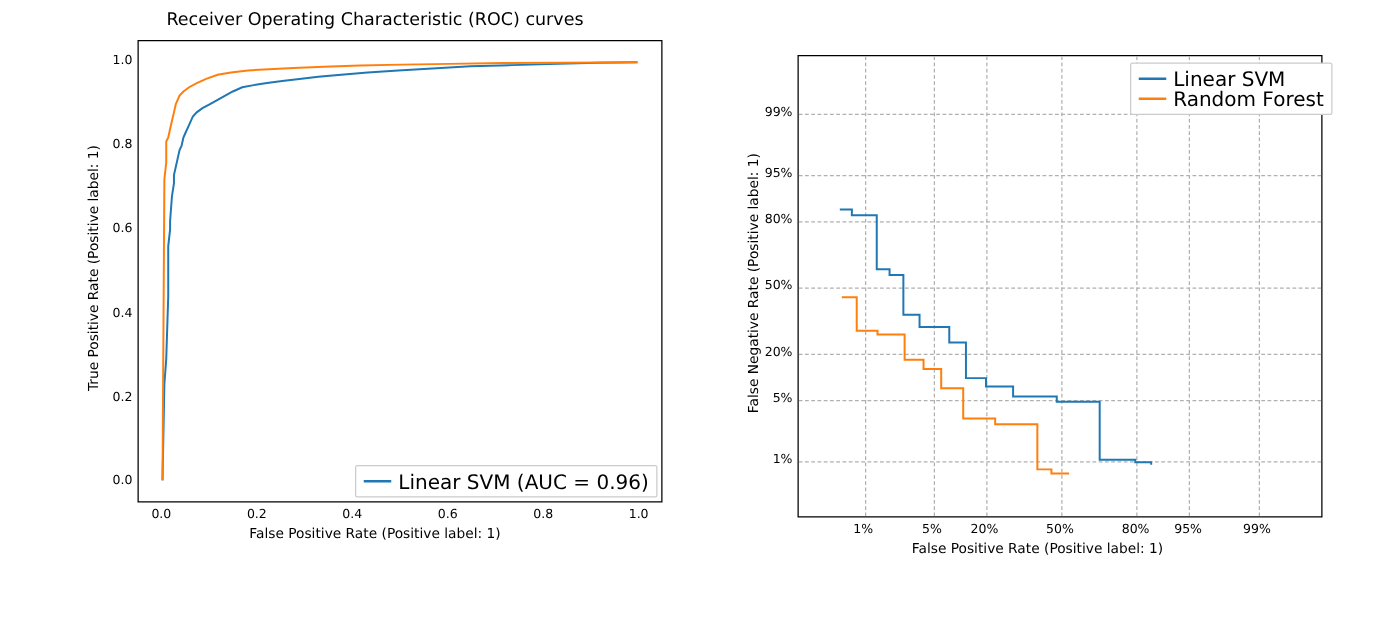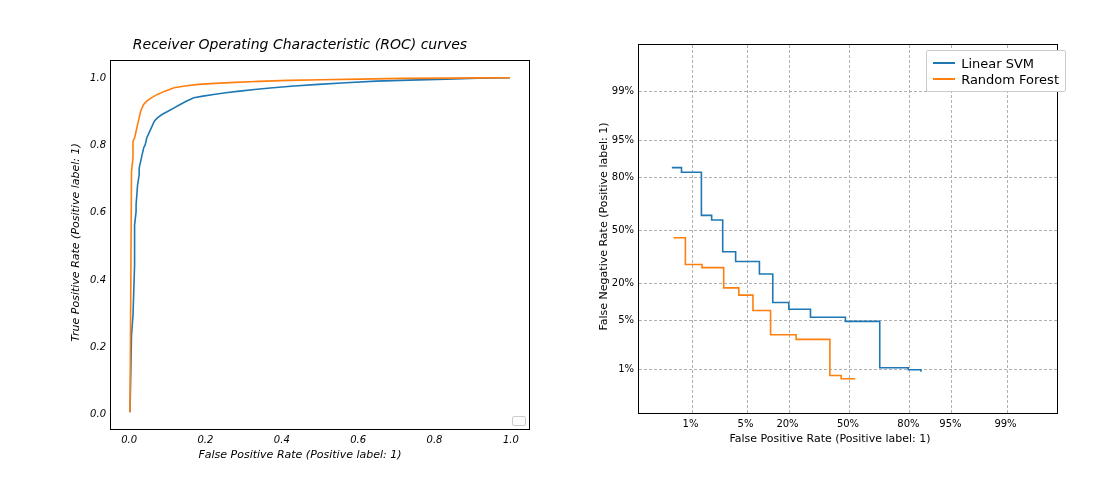--- a/index.html
+++ b/index.html
@@ -66,40 +66,40 @@
   svg.curves {
     position: absolute;
     left: 0; top: 0;
     width: 100%; height: 100%;
   }
   .legend {
     position: absolute;
     border: 1px solid #cccccc;
     background: #ffffff;
     padding: 4px 6px;
-    font-size: 13px;
+    font-size: 16px;
     border-radius: 2px;
   }
   .legend-row {
     display: flex;
     align-items: center;
     height: 16px;
   }
   .legend-swatch {
     width: 22px; height: 0;
     border-top: 2px solid;
     margin-right: 6px;
   }
 </style>
 </head>
 <body>
 
 <div class="figure">
 
-  <div class="panel" style="left:60px; top:36px; width:480px; height:440px;font-style:italic;">
+  <div class="panel" style="left:60px; top:8px; width:480px; height:440px;">
     <div class="title" style="top:0;">Receiver Operating Characteristic (ROC) curves</div>
     <div class="plot-area" id="roc-plot" style="left:50px; top:24px; width:420px; height:370px;">
       <svg class="curves" viewBox="0 0 420 370" preserveAspectRatio="none">
         <polyline id="roc-svm" fill="none" stroke-width="1.6" points="19.1,353.2 20.6,275.8 22.1,255.6 23.7,205.2 23.7,164.8 25.2,151.4 25.2,144.6 26.7,124.5 28.3,114.4 28.3,107.6 29.8,100.9 31.3,94.2 32.8,87.5 34.4,84.1 35.9,77.4 37.4,74.0 40.5,67.3 43.5,60.5 46.6,57.2 51.2,53.8 57.3,50.5 63.4,47.1 69.5,43.7 75.6,40.4 83.2,37.0 92.4,35.3 103.1,33.6 115.3,32.0 129.1,30.3 144.3,28.6 162.7,26.9 184.0,25.2 208.5,23.5 236.0,21.9 266.5,20.2 300.1,19.2 336.8,18.2 368.8,17.2 400.9,16.8" stroke="#1f77b4"></polyline>
         <polyline id="roc-rf" fill="none" stroke-width="1.6" points="19.1,353.2 20.6,111.0 22.1,97.5 22.1,80.7 23.7,77.4 25.2,70.6 26.7,63.9 28.3,57.2 29.8,50.5 32.8,43.7 35.9,40.4 40.5,37.0 46.6,33.6 54.2,30.3 63.4,26.9 74.1,25.2 87.8,23.5 104.6,22.5 124.5,21.5 148.9,20.5 177.9,19.5 211.5,18.8 249.7,18.2 292.5,17.5 338.3,17.2 371.9,17.0 400.9,16.8" stroke="#ff7f0e"></polyline>
       </svg>
     </div>
 
     <div id="roc-xticks">
         <div class="tick-label x" style="left: 69.0909px; top: 398px;">0.0</div>
@@ -114,20 +114,24 @@
         <div class="tick-label y" style="left: 20px; width: 26px; top: 309.909px;">0.2</div>
         <div class="tick-label y" style="left: 20px; width: 26px; top: 242.636px;">0.4</div>
         <div class="tick-label y" style="left: 20px; width: 26px; top: 175.364px;">0.6</div>
         <div class="tick-label y" style="left: 20px; width: 26px; top: 108.091px;">0.8</div>
         <div class="tick-label y" style="left: 20px; width: 26px; top: 40.8182px;">1.0</div>
       </div>
     <div class="xlabel" style="top:412px;">False Positive Rate (Positive label: 1)</div>
     <div class="ylabel" style="left:-170px; top:200px; width:370px;">True Positive Rate (Positive label: 1)</div>
 
     <div class="legend" style="right:14px; bottom:50px;">
+      <div class="legend-row">
+        <span class="legend-swatch" id="sw-roc-svm" style="border-top-color: rgb(31, 119, 180);"></span>
+        <span>Linear SVM (AUC = 0.96)</span>
+      </div>
     </div>
   </div>
 
   <div class="panel" style="left:580px; top:20px; width:500px; height:440px;">
     <div class="plot-area" id="det-plot" style="left:58px; top:24px; width:420px; height:370px;">
       <div id="det-grid">
           <div class="grid-v" style="left: 52.5px;"></div>
           <div class="grid-h" style="top: 323.75px;"></div>
           <div class="grid-v" style="left: 107.52px;"></div>
           <div class="grid-h" style="top: 275.28px;"></div>

